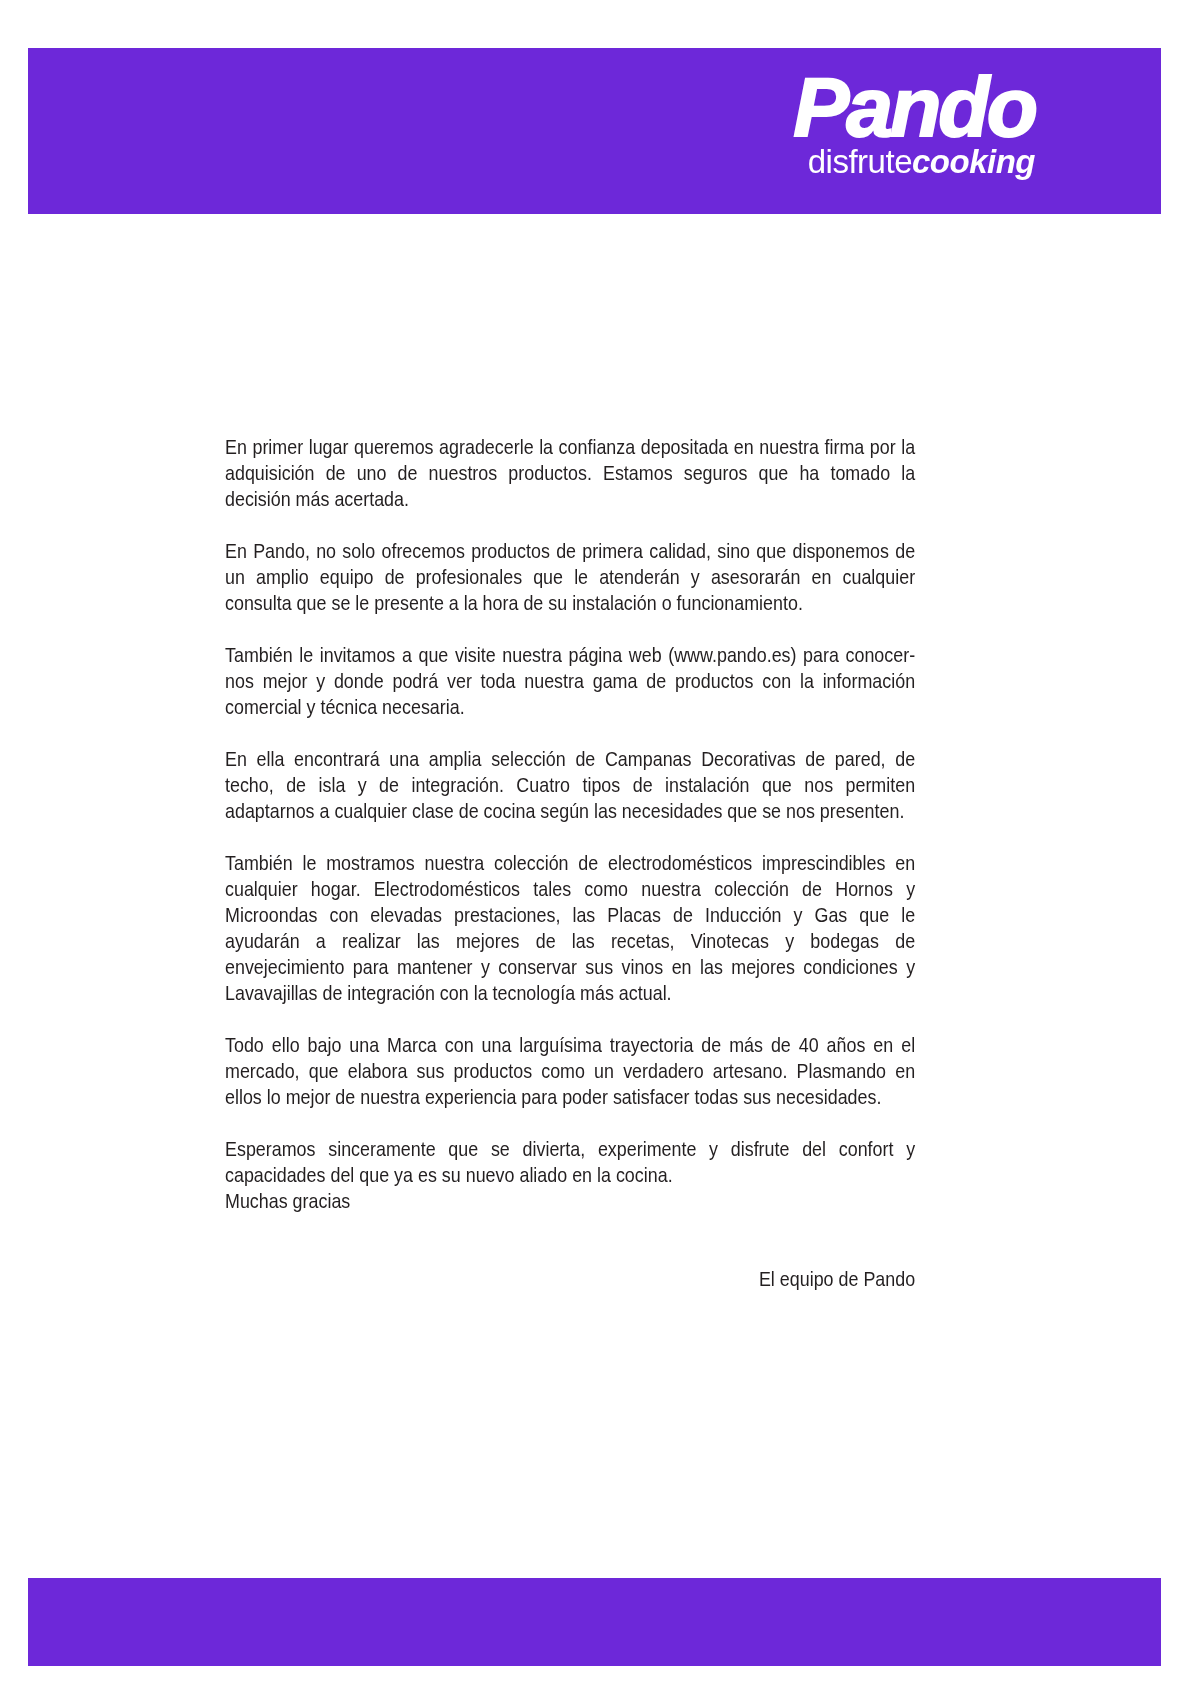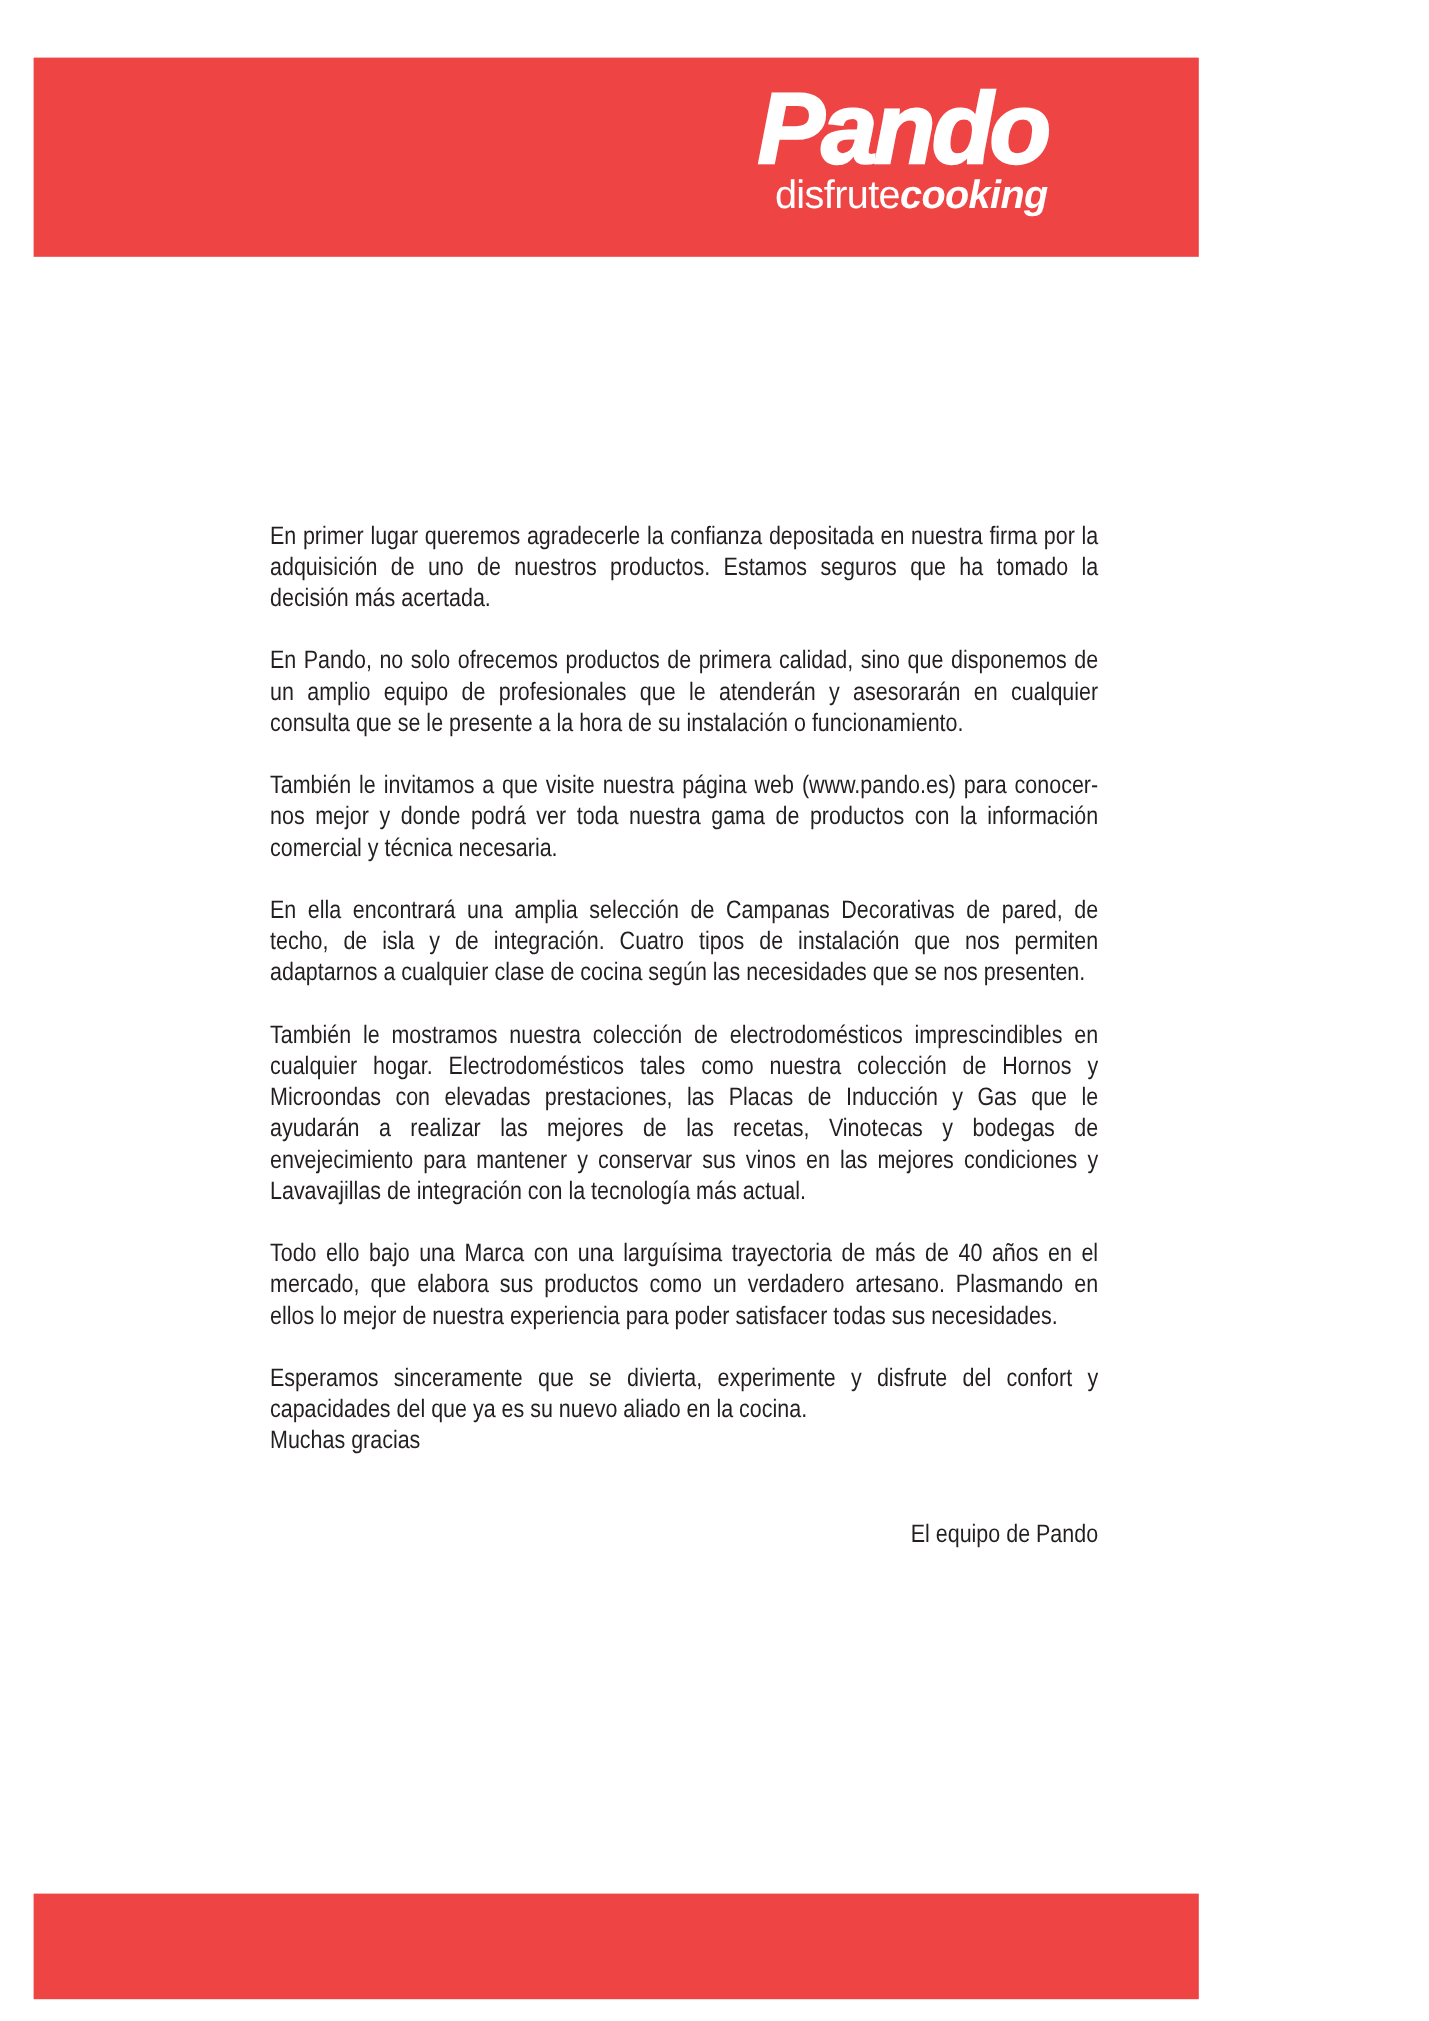--- a/index.html
+++ b/index.html
@@ -13,22 +13,22 @@
     height: 1684px;
     background: #ffffff;
     overflow: hidden;
     font-family: "Liberation Sans", sans-serif;
   }
 
   
   .band {
     position: absolute;
     left: 28px;
-    width: 971px;
-    background: #ef4444;
+    width: 1133px;
+    background: #6d28d9;
   }
   .band.header-band { top: 48px;  height: 166px; }
   .band.footer-band { top: 1578px; height: 88px; }
 
   
   .logo {
     position: absolute;
     top: 20px;
     right: 126px;
     text-align: right;

